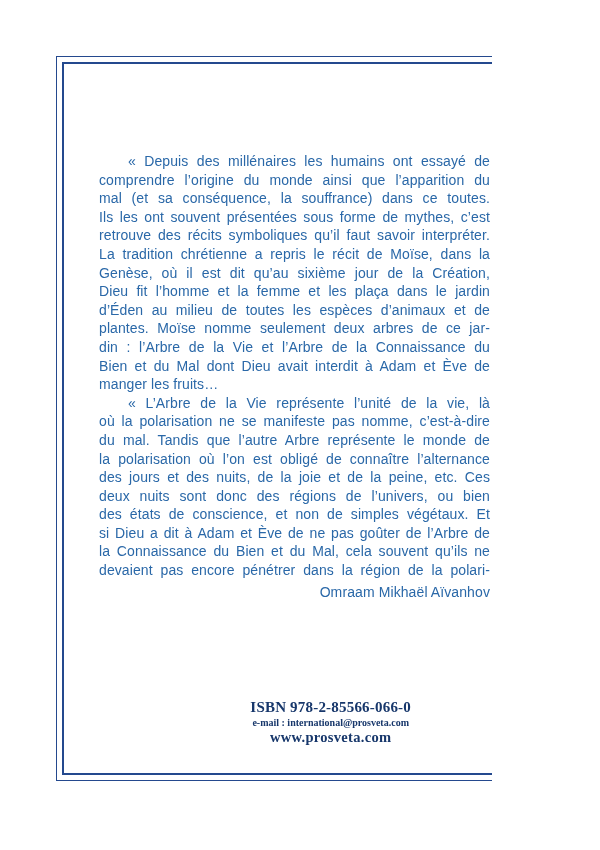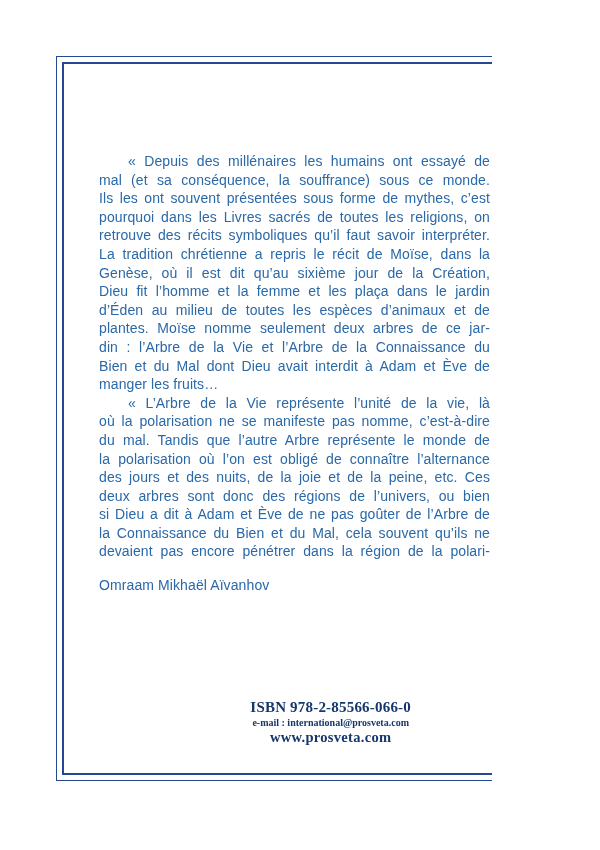--- a/index.html
+++ b/index.html
@@ -43,21 +43,22 @@
     letter-spacing: 0.1px;
   }
   .qline {
     white-space: nowrap;
     text-align: justify;
     text-align-last: justify;
   }
   .qline.first { padding-left: 29px; }
   .qline.last  { text-align-last: left; }
   .author {
-    margin-top: 15px;
+    text-align: right;
+    margin-top: 3px;
   }
   .publisher {
     position: absolute;
     top: 700px;
     right: 81px;
     text-align: center;
     color: var(--publisher-text, #17376b);
     font-family: "Liberation Serif", serif;
     font-weight: bold;
   }
@@ -70,40 +71,41 @@
 
 <div class="page">
 
   <div class="frame-outer">
     <div class="frame-inner"></div>
   </div>
 
   <div class="quote-block">
     <div class="para">
         <div class="qline first">« Depuis des millénaires les humains ont essayé de</div>
-        <div class="qline">mal (et sa conséquence, la souffrance) sous ce monde.</div>
+        <div class="qline">comprendre l’origine du monde ainsi que l’apparition du</div>
+        <div class="qline">mal (et sa conséquence, la souffrance) dans ce toutes.</div>
         <div class="qline">Ils les ont souvent présentées sous forme de mythes, c’est</div>
-        <div class="qline">pourquoi dans les Livres sacrés de toutes les religions, on</div>
         <div class="qline">retrouve des récits symboliques qu’il faut savoir interpréter.</div>
         <div class="qline">La tradition chrétienne a repris le récit de Moïse, dans la</div>
         <div class="qline">Genèse, où il est dit qu’au sixième jour de la Création,</div>
         <div class="qline">Dieu fit l’homme et la femme et les plaça dans le jardin</div>
         <div class="qline">d’Éden au milieu de toutes les espèces d’animaux et de</div>
         <div class="qline">plantes. Moïse nomme seulement deux arbres de ce jar-</div>
         <div class="qline">din : l’Arbre de la Vie et l’Arbre de la Connaissance du</div>
         <div class="qline">Bien et du Mal dont Dieu avait interdit à Adam et Ève de</div>
         <div class="qline last">manger les fruits…</div>
       </div>
     <div class="para">
         <div class="qline first">« L’Arbre de la Vie représente l’unité de la vie, là</div>
         <div class="qline">où la polarisation ne se manifeste pas nomme, c’est-à-dire</div>
         <div class="qline">du mal. Tandis que l’autre Arbre représente le monde de</div>
         <div class="qline">la polarisation où l’on est obligé de connaître l’alternance</div>
         <div class="qline">des jours et des nuits, de la joie et de la peine, etc. Ces</div>
-        <div class="qline">deux arbres sont donc des régions de l’univers, ou bien</div>
+        <div class="qline">deux nuits sont donc des régions de l’univers, ou bien</div>
+        <div class="qline">des états de conscience, et non de simples végétaux. Et</div>
         <div class="qline">si Dieu a dit à Adam et Ève de ne pas goûter de l’Arbre de</div>
         <div class="qline">la Connaissance du Bien et du Mal, cela souvent qu’ils ne</div>
         <div class="qline">devaient pas encore pénétrer dans la région de la polari-</div>
       </div>
     <div class="author">Omraam Mikhaël Aïvanhov</div>
   </div>
 
   <div class="publisher">
     <div class="isbn">ISBN 978-2-85566-066-0</div>
     <div class="email">e-mail : international@prosveta.com</div>

